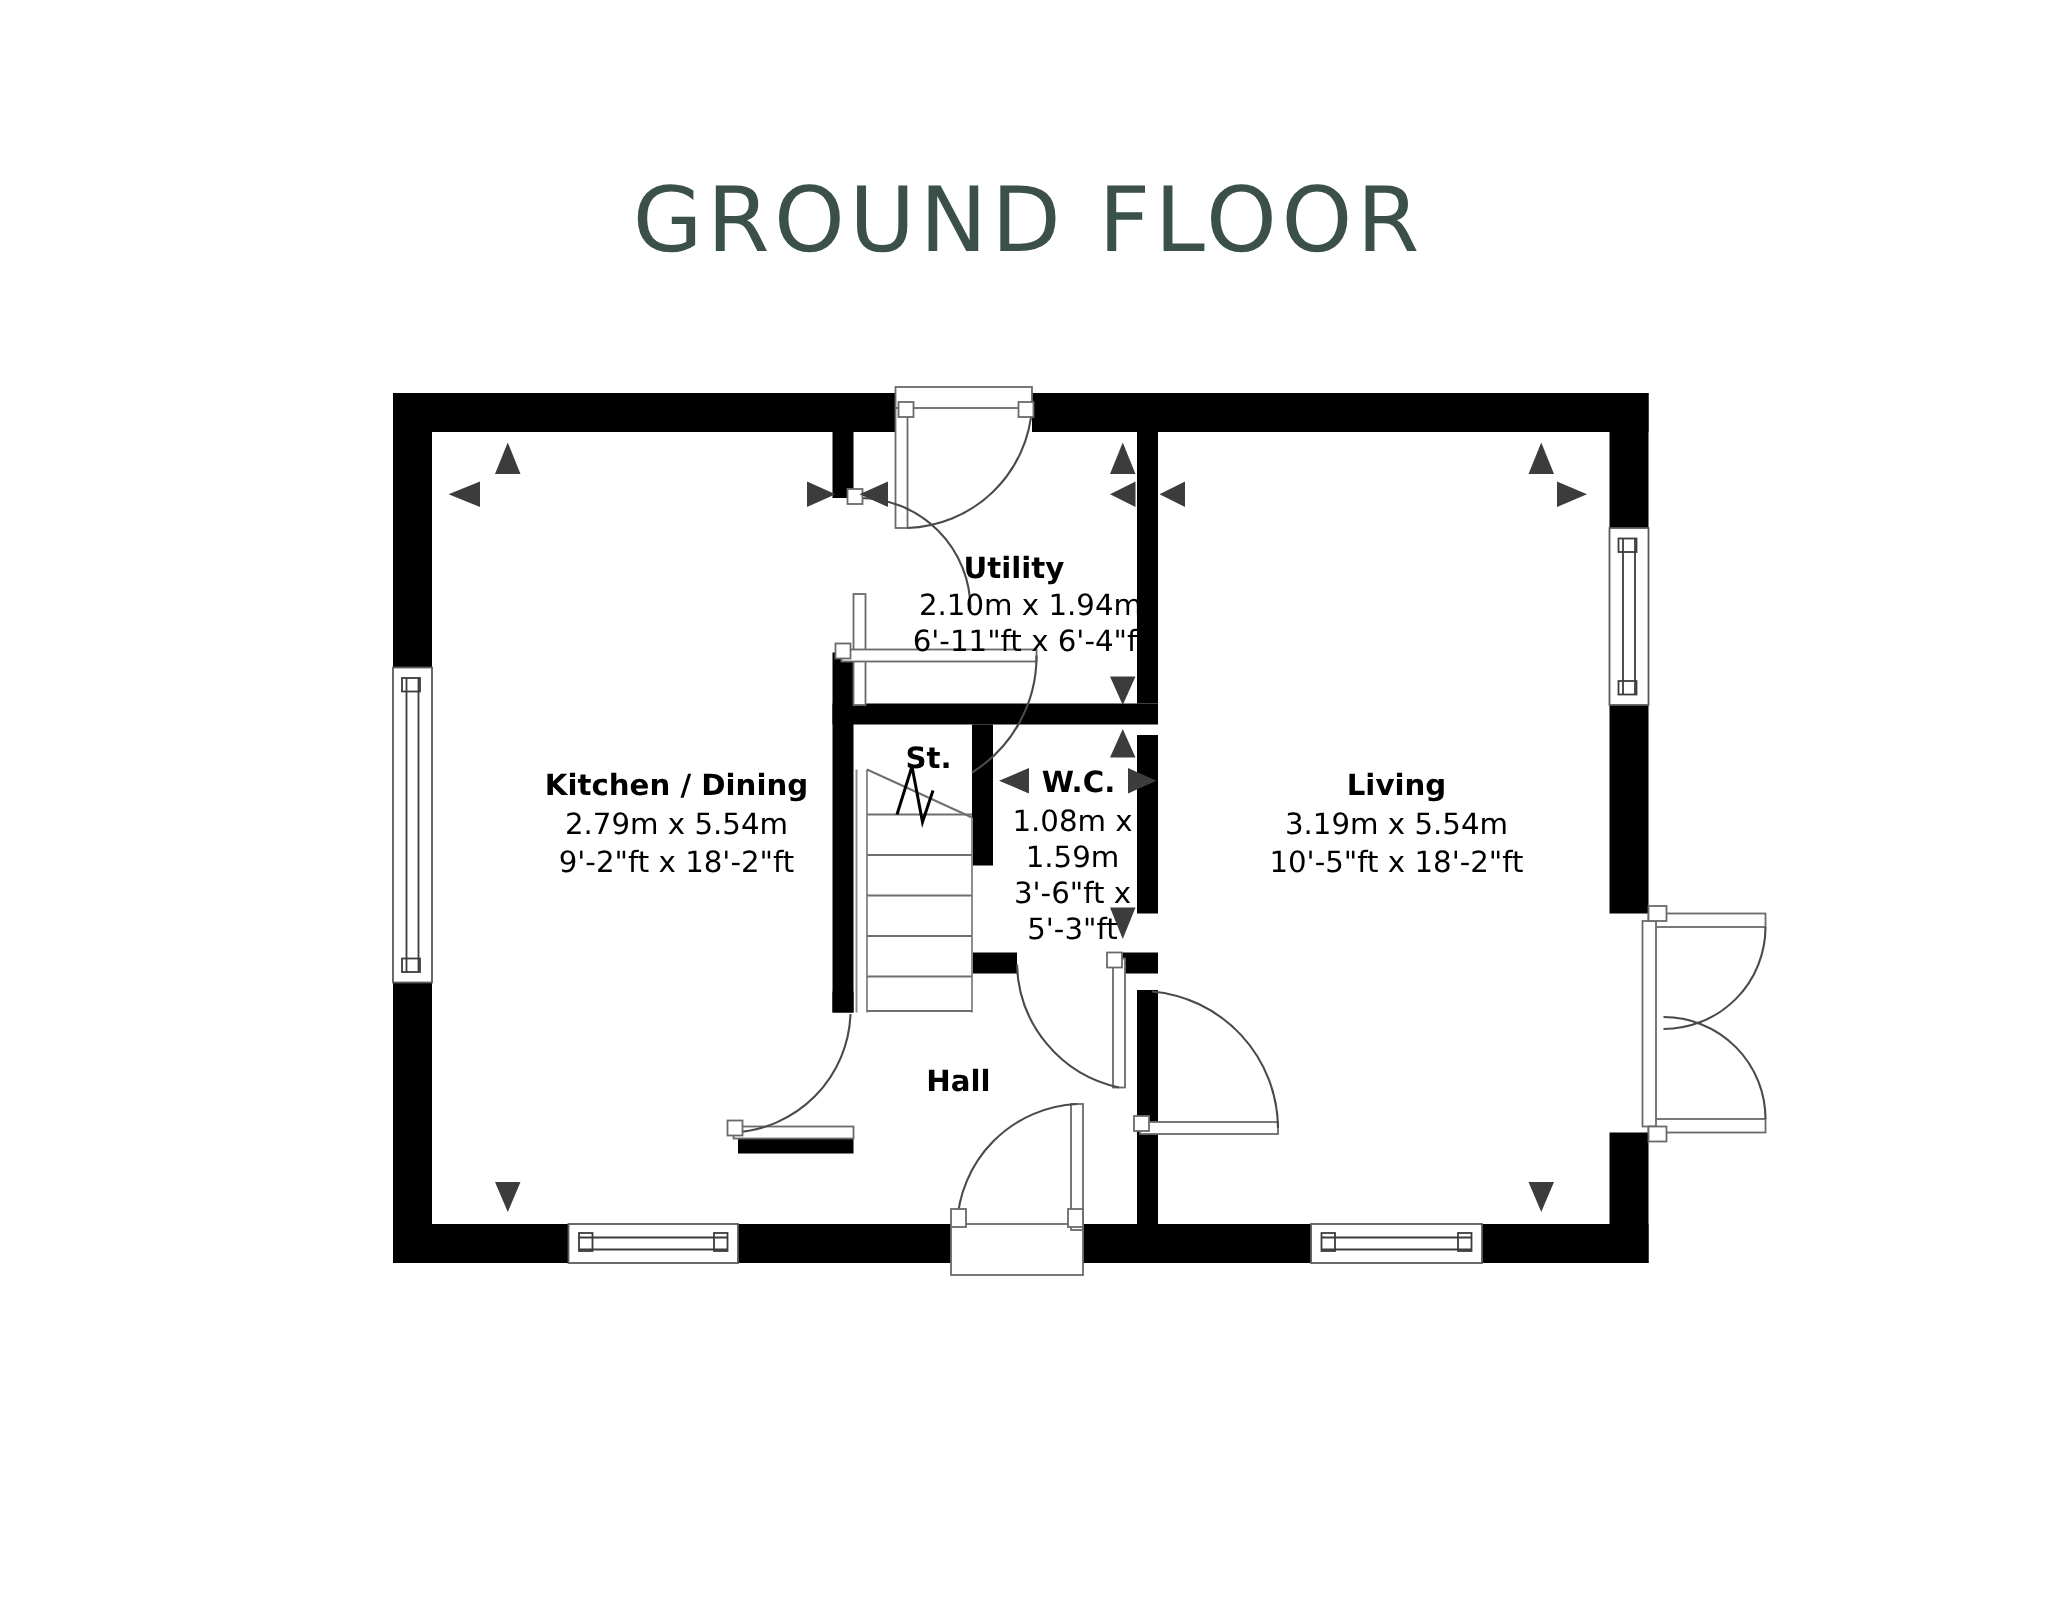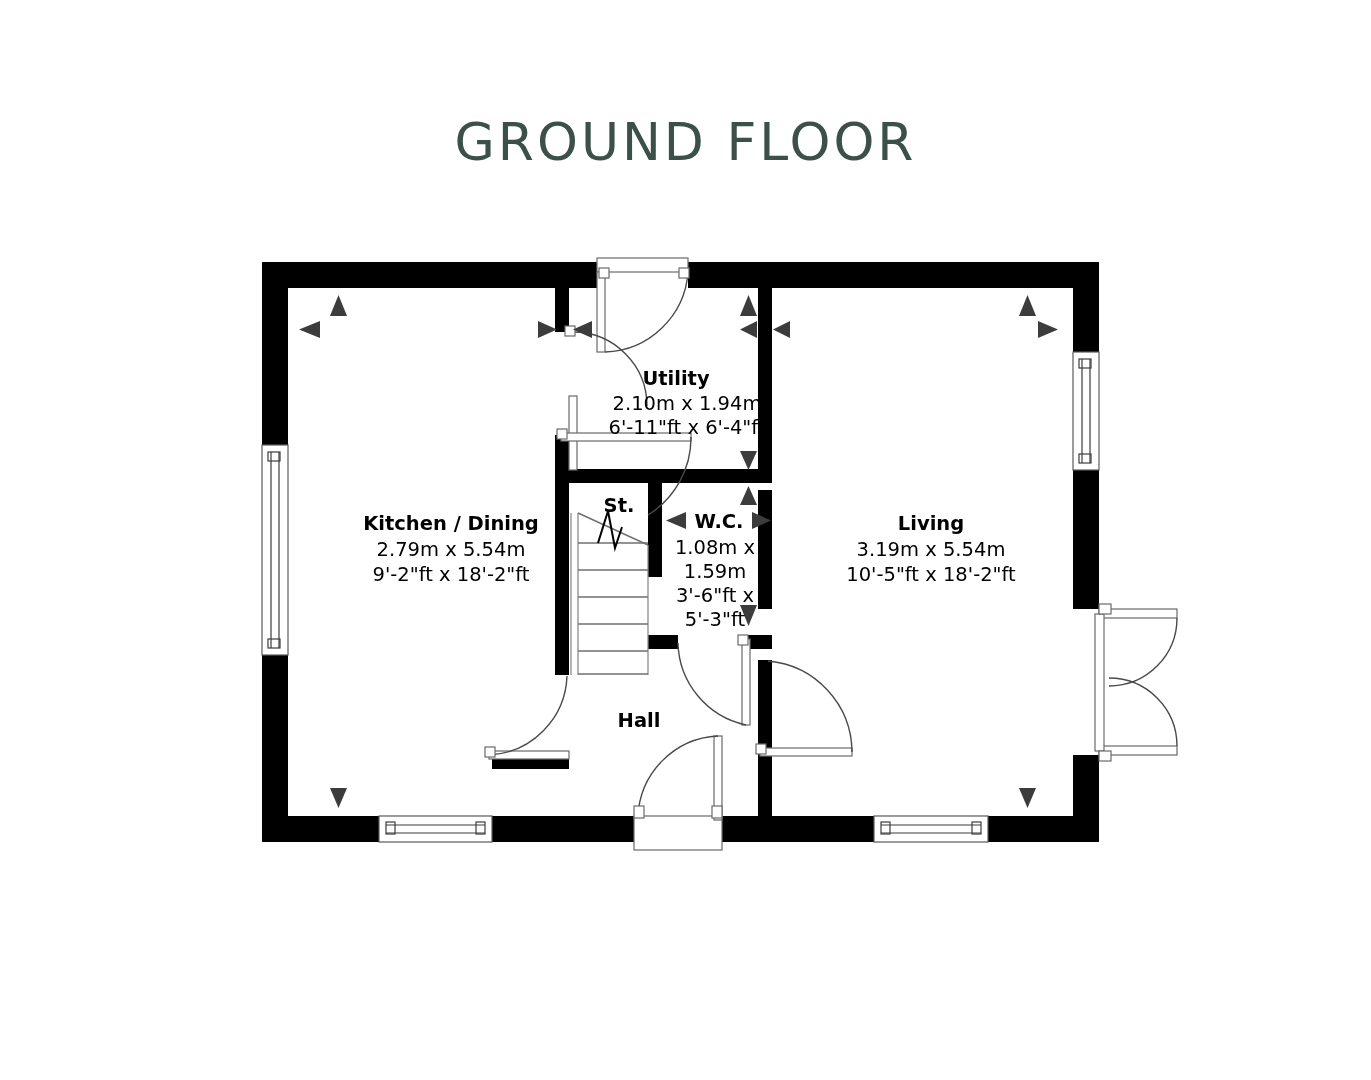--- a/index.html
+++ b/index.html
@@ -20,21 +20,21 @@
     height: 1080px;
     background: #ffffff;
   }
   .title {
     position: absolute;
     top: 112px;
     left: 0;
     width: 1371px;
     text-align: center;
     font-family: "DejaVu Sans", "Liberation Sans", sans-serif;
-    font-size: 52px;
+    font-size: 60px;
     letter-spacing: 3px;
     font-weight: 400;
     color: #3b5049;
     user-select: none;
   }
   #plan {
     position: absolute;
     top: 0;
     left: 0;
   }

